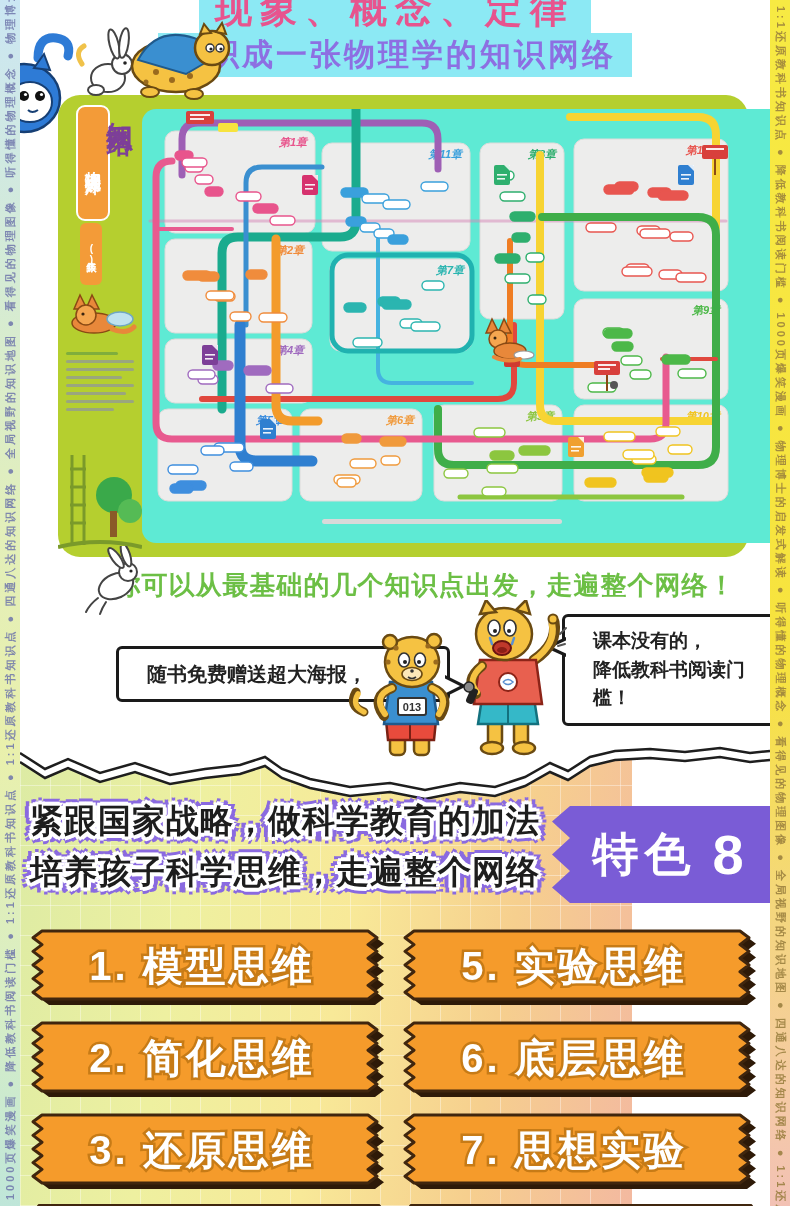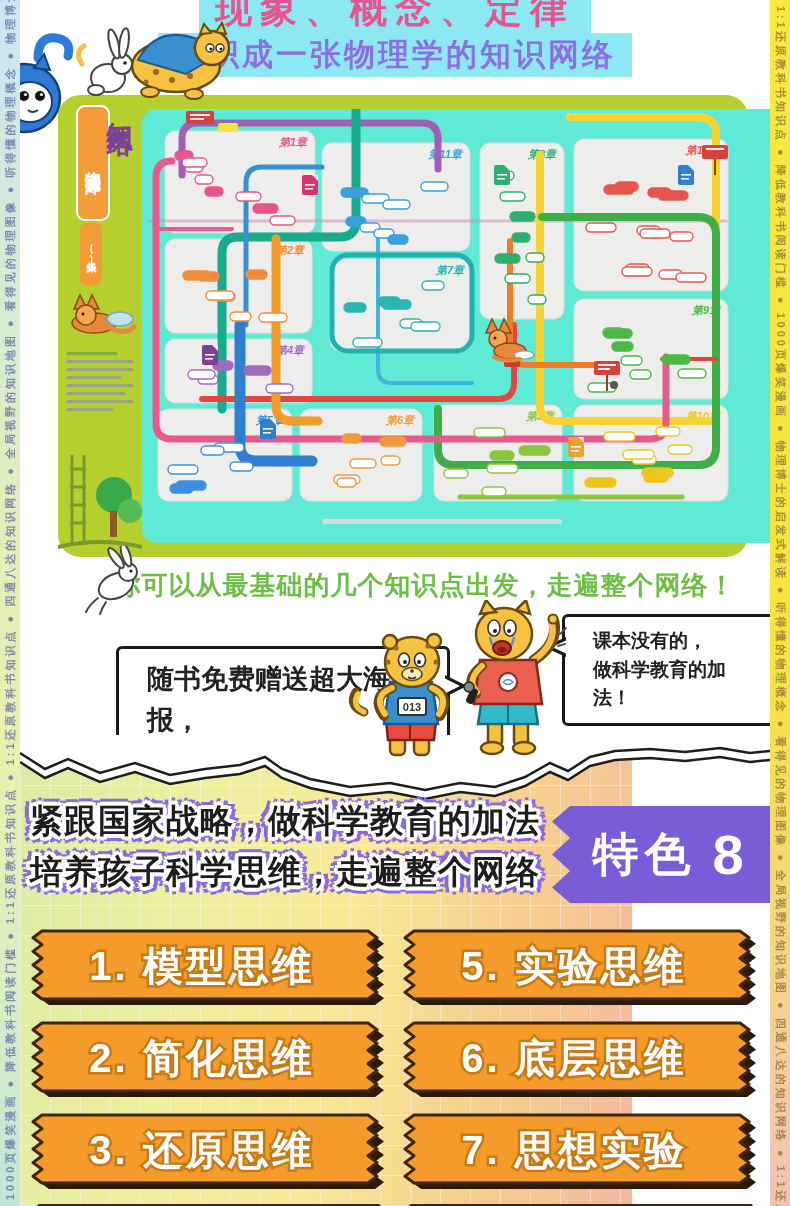--- a/index.html
+++ b/index.html
@@ -39,21 +39,21 @@
     writing-mode:vertical-rl;text-orientation:upright;text-align:center;line-height:22px;}
   .pc-bar{height:3px;border-radius:2px;margin:5px 8px 0 8px;}
   .panel{position:absolute;left:84px;top:14px;width:712px;height:434px;background:#5eead4;
     border-radius:14px;overflow:hidden;}
   
   .tagline{position:absolute;left:0;right:0;top:568px;text-align:center;
     font-size:26px;font-weight:900;color:#6cbf45;letter-spacing:1px;padding-left:60px;}
   
   .bubble{position:absolute;background:#fff;border:3px solid #1a1a1a;border-radius:6px;
     font-weight:900;color:#222;padding:10px 28px;line-height:1.5;}
-  .bubble-left{left:96px;top:646px;width:272px;font-size:27px;}
+  .bubble-left{left:96px;top:646px;width:272px;font-size:20px;}
   .bubble-left:after{content:"";position:absolute;right:-20px;top:26px;width:0;height:0;
     border-top:11px solid transparent;border-bottom:11px solid transparent;border-left:22px solid #1a1a1a;}
   .bubble-left:before{content:"";position:absolute;right:-13px;top:29px;width:0;height:0;z-index:1;
     border-top:8px solid transparent;border-bottom:8px solid transparent;border-left:16px solid #fff;}
   .bubble-right{left:542px;top:614px;width:168px;font-size:19px;}
   .bubble-right:after{content:"";position:absolute;left:-21px;top:20px;width:0;height:0;
     border-top:10px solid transparent;border-bottom:10px solid transparent;border-right:22px solid #1a1a1a;}
   .bubble-right:before{content:"";position:absolute;left:-13px;top:23px;width:0;height:0;z-index:1;
     border-top:7px solid transparent;border-bottom:7px solid transparent;border-right:15px solid #fff;}
   
@@ -354,21 +354,21 @@
     </div>
   </div>
 
   <div class="tagline">你可以从最基础的几个知识点出发，走遍整个网络！</div>
 
   <div class="bubble bubble-left">
     <div>随书免费赠送超大海报，</div>
   </div>
   <div class="bubble bubble-right">
     <div>课本没有的，</div>
-    <div>做科学教育的加法！</div>
+    <div>降低教科书阅读门槛！</div>
   </div>
 
   <div class="feature">
     <svg class="torn" viewBox="0 0 750 72" preserveAspectRatio="none">
       <path d="M0,0 H750 V16 L730,18 700,13 665,17 630,14 595,16 570,22 548,36 530,28 505,42 475,52 440,48 405,55 370,48 330,52 290,44 262,34 245,22 220,30 185,34 150,40 115,28 80,38 48,24 25,34 0,18 Z
                M0,27 L25,43 48,33 80,47 115,37 150,49 185,43 220,39 245,31 262,43 290,53 330,61 370,57 405,64 440,57 475,61 505,51 530,37 548,45 570,31 595,25 630,23 665,26 700,22 730,27 750,25 V16 L730,18 700,13 665,17 630,14 595,16 570,22 548,36 530,28 505,42 475,52 440,48 405,55 370,48 330,52 290,44 262,34 245,22 220,30 185,34 150,40 115,28 80,38 48,24 25,34 0,18 Z" fill="#ffffff" fill-rule="evenodd"></path>
       <path d="M0,18 L25,34 48,24 80,38 115,28 150,40 185,34 220,30 245,22 262,34 290,44 330,52 370,48 405,55 440,48 475,52 505,42 530,28 548,36 570,22 595,16 630,14 665,17 700,13 730,18 750,16" fill="none" stroke="#1e1e1e" stroke-width="2.5"></path>
       <path d="M0,27 L25,43 48,33 80,47 115,37 150,49 185,43 220,39 245,31 262,43 290,53 330,61 370,57 405,64 440,57 475,61 505,51 530,37 548,45 570,31 595,25 630,23 665,26 700,22 730,27 750,25" fill="none" stroke="#1e1e1e" stroke-width="2.5"></path>
     </svg>
 

